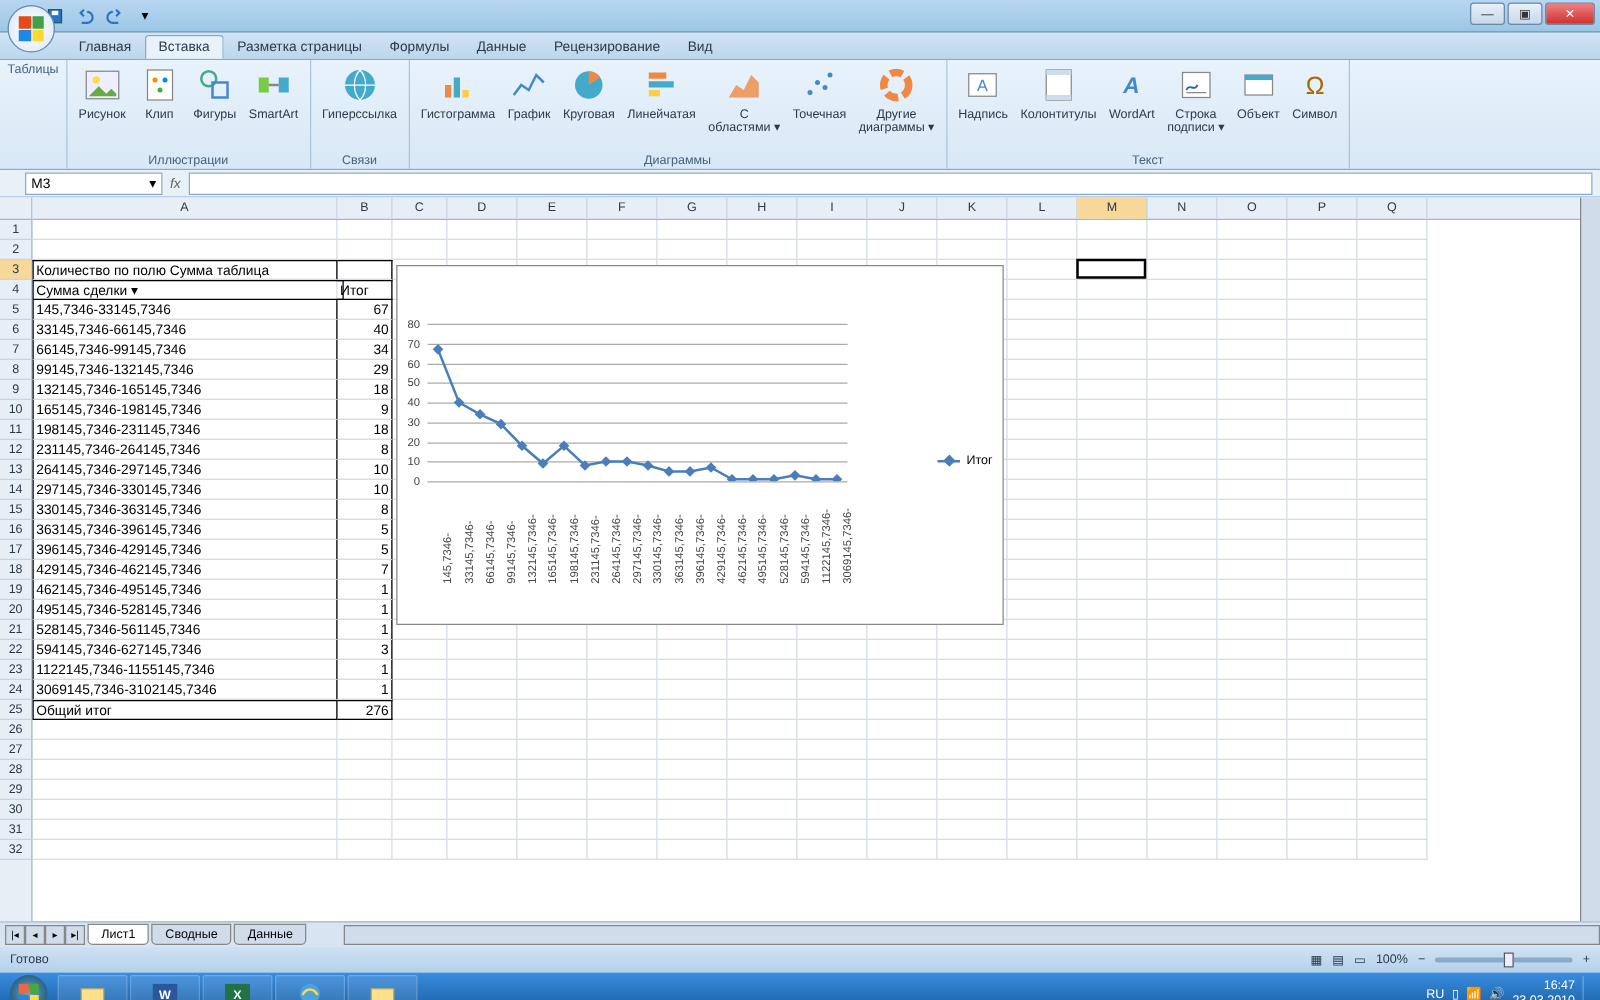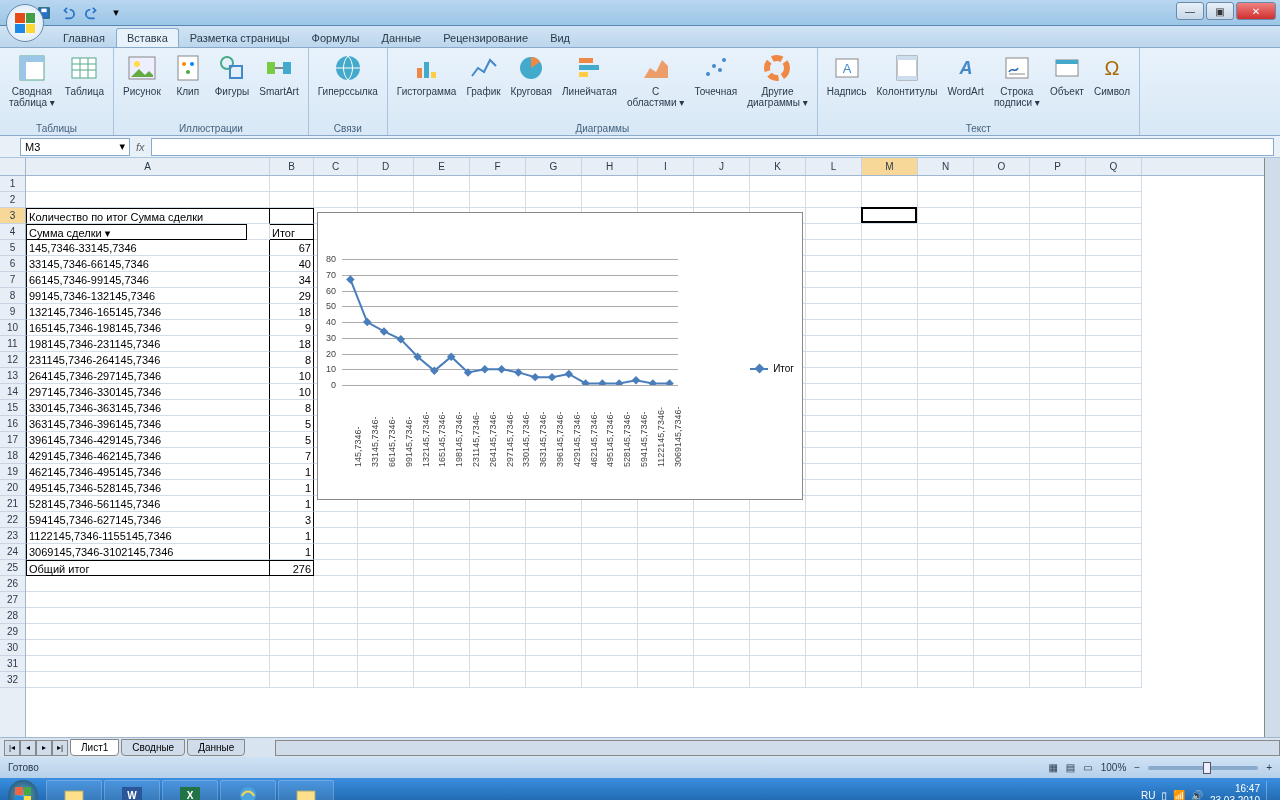--- a/index.html
+++ b/index.html
@@ -140,44 +140,20 @@
     <div class="tab active">Вставка</div>
     <div class="tab">Разметка страницы</div>
     <div class="tab">Формулы</div>
     <div class="tab">Данные</div>
     <div class="tab">Рецензирование</div>
     <div class="tab">Вид</div>
   </div>
 
 <div class="ribbon" id="ribbon">
     <div class="group">
-      <div class="group-items">
-        <div class="rbtn">
-          <div class="ic">
-            <svg viewBox="0 0 32 32">
-              <rect x="4" y="4" width="24" height="24" fill="#fff" stroke="#5a8"></rect>
-              <rect x="4" y="4" width="24" height="6" fill="#9cc6e6"></rect>
-              <rect x="4" y="4" width="6" height="24" fill="#9cc6e6"></rect>
-            </svg>
-          </div>
-          <div class="lbl">Сводная<br>таблица ▾</div>
-        </div>
-        <div class="rbtn">
-          <div class="ic">
-            <svg viewBox="0 0 32 32">
-              <rect x="4" y="6" width="24" height="20" fill="#fff" stroke="#5a8"></rect>
-              <line x1="4" y1="12" x2="28" y2="12" stroke="#5a8"></line>
-              <line x1="4" y1="18" x2="28" y2="18" stroke="#5a8"></line>
-              <line x1="12" y1="6" x2="12" y2="26" stroke="#5a8"></line>
-              <line x1="20" y1="6" x2="20" y2="26" stroke="#5a8"></line>
-            </svg>
-          </div>
-          <div class="lbl">Таблица</div>
-        </div>
-      </div>
       <div class="group-label">Таблицы</div>
     </div>
     <div class="group">
       <div class="group-items">
         <div class="rbtn">
           <div class="ic">
             <svg viewBox="0 0 32 32">
               <rect x="3" y="5" width="26" height="22" fill="#eef" stroke="#888"></rect>
               <circle cx="11" cy="12" r="3" fill="#fd4"></circle>
               <path d="M5 25l8-8 6 6 4-4 4 4v2H5" fill="#6a4"></path>
@@ -967,23 +943,23 @@
         <div class="cell " style="left: 556px; top: 496px; width: 56px;"></div>
         <div class="cell " style="left: 612px; top: 496px; width: 56px;"></div>
         <div class="cell " style="left: 668px; top: 496px; width: 56px;"></div>
         <div class="cell " style="left: 724px; top: 496px; width: 56px;"></div>
         <div class="cell " style="left: 780px; top: 496px; width: 56px;"></div>
         <div class="cell " style="left: 836px; top: 496px; width: 56px;"></div>
         <div class="cell " style="left: 892px; top: 496px; width: 56px;"></div>
         <div class="cell " style="left: 948px; top: 496px; width: 56px;"></div>
         <div class="cell " style="left: 1004px; top: 496px; width: 56px;"></div>
         <div class="cell " style="left: 1060px; top: 496px; width: 56px;"></div>
-        <div class="cell pvt-bd-t pvt-bd-l pvt-bd-r" style="left: 0px; top: 32px; width: 244px;">Количество по итог Сумма сделки</div>
+        <div class="cell pvt-bd-t pvt-bd-l pvt-bd-r" style="left: 0px; top: 32px; width: 244px;">Количество по полю Сумма таблица</div>
         <div class="cell pvt-bd-t pvt-bd-r" style="left: 244px; top: 32px; width: 44px;"></div>
-        <div class="cell pvt-bd-t pvt-bd-l pvt-bd-b pvt-bd-r" style="left: 0px; top: 48px; width: 221px;">Сумма сделки  ▾</div>
+        <div class="cell pvt-bd-t pvt-bd-l pvt-bd-b pvt-bd-r" style="left: 0px; top: 48px; width: 249px;">Сумма сделки  ▾</div>
         <div class="cell pvt-bd-t pvt-bd-b pvt-bd-r" style="left: 244px; top: 48px; width: 44px;">Итог</div>
         <div class="cell pvt-bd-l pvt-bd-r" style="left: 0px; top: 64px; width: 244px;">145,7346-33145,7346</div>
         <div class="cell r pvt-bd-r" style="left: 244px; top: 64px; width: 44px;">67</div>
         <div class="cell pvt-bd-l pvt-bd-r" style="left: 0px; top: 80px; width: 244px;">33145,7346-66145,7346</div>
         <div class="cell r pvt-bd-r" style="left: 244px; top: 80px; width: 44px;">40</div>
         <div class="cell pvt-bd-l pvt-bd-r" style="left: 0px; top: 96px; width: 244px;">66145,7346-99145,7346</div>
         <div class="cell r pvt-bd-r" style="left: 244px; top: 96px; width: 44px;">34</div>
         <div class="cell pvt-bd-l pvt-bd-r" style="left: 0px; top: 112px; width: 244px;">99145,7346-132145,7346</div>
         <div class="cell r pvt-bd-r" style="left: 244px; top: 112px; width: 44px;">29</div>
         <div class="cell pvt-bd-l pvt-bd-r" style="left: 0px; top: 128px; width: 244px;">132145,7346-165145,7346</div>

